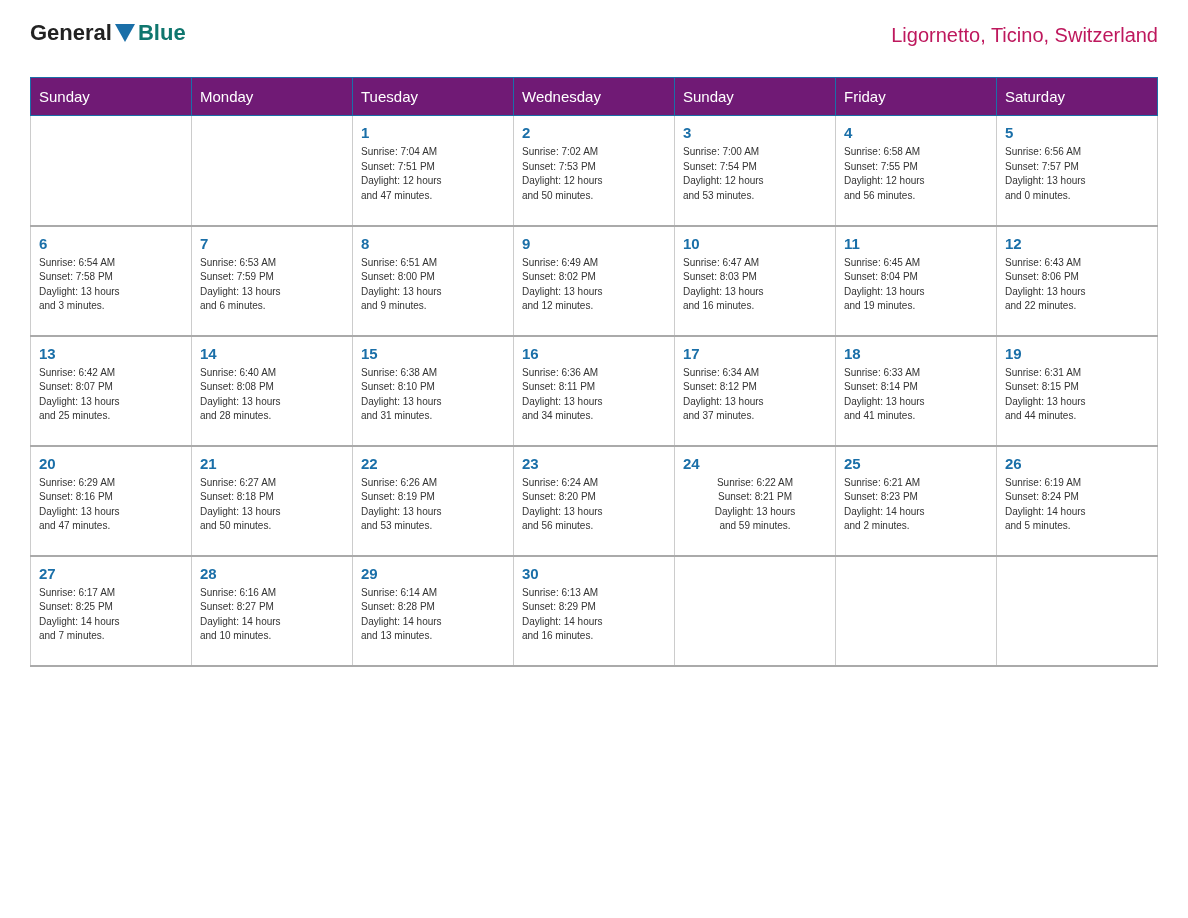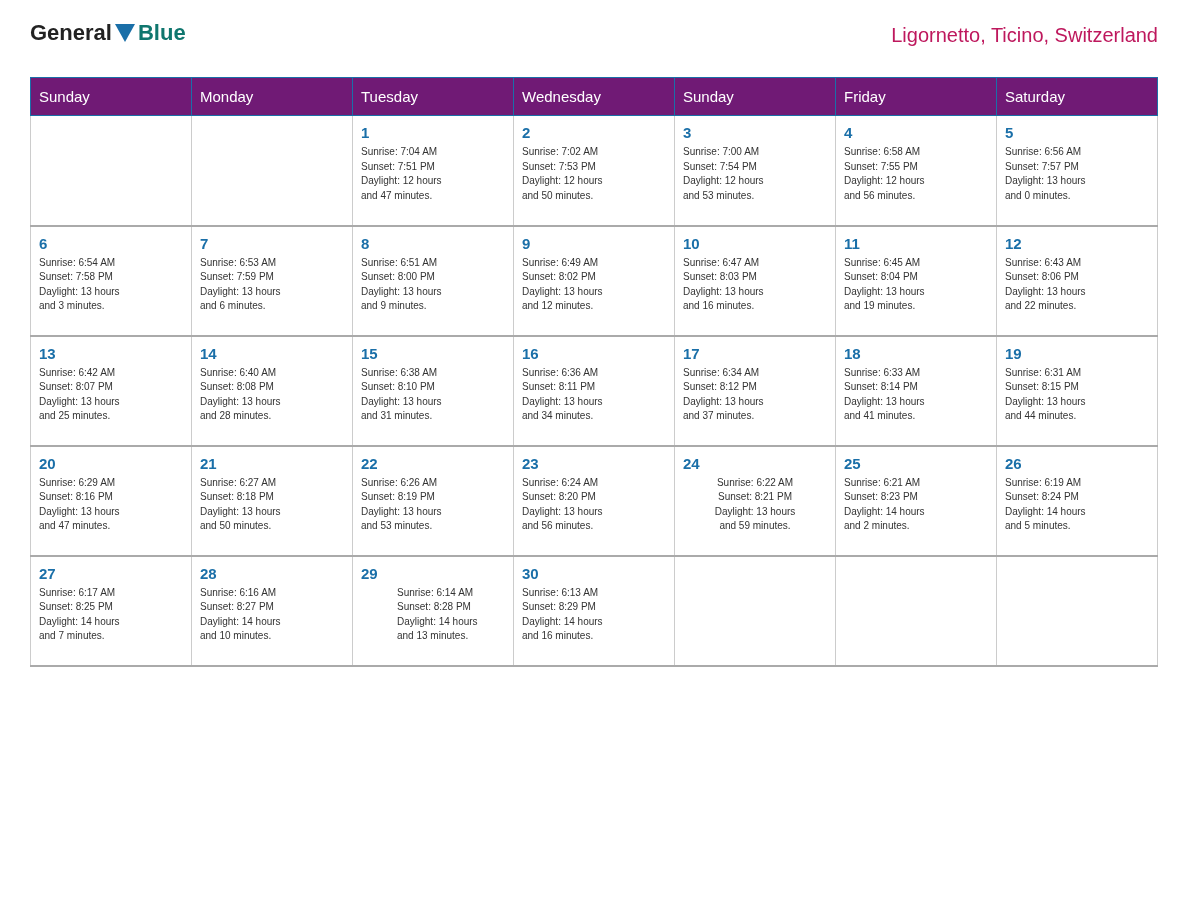--- a/index.html
+++ b/index.html
@@ -329,21 +329,21 @@
         </td>
         <td>
           <span class="day-num">28</span>
           <div class="day-info" style="white-space: pre-line;">Sunrise: 6:16 AM
 Sunset: 8:27 PM
 Daylight: 14 hours
 and 10 minutes.</div>
         </td>
         <td>
           <span class="day-num">29</span>
-          <div class="day-info" style="white-space: pre-line; margin-left: 36px;">Sunrise: 6:14 AM
+          <div class="day-info" style="white-space: pre-line;">Sunrise: 6:14 AM
 Sunset: 8:28 PM
 Daylight: 14 hours
 and 13 minutes.</div>
         </td>
         <td>
           <span class="day-num">30</span>
           <div class="day-info" style="white-space: pre-line;">Sunrise: 6:13 AM
 Sunset: 8:29 PM
 Daylight: 14 hours
 and 16 minutes.</div>

